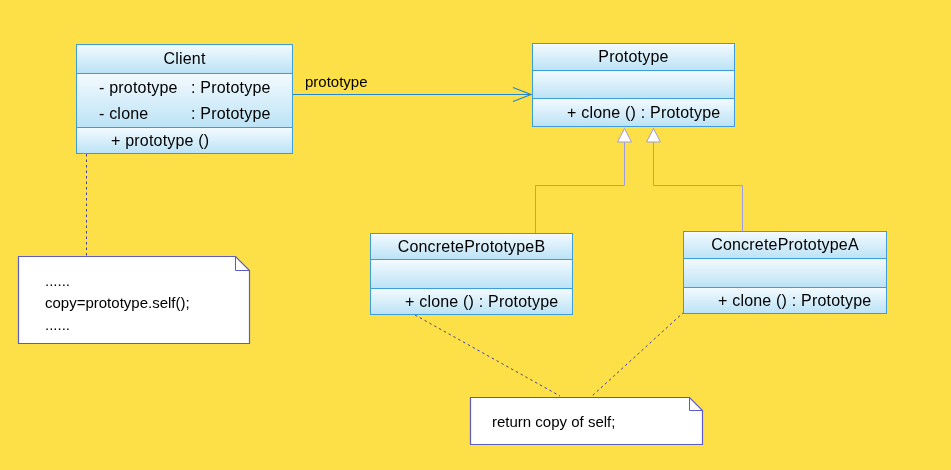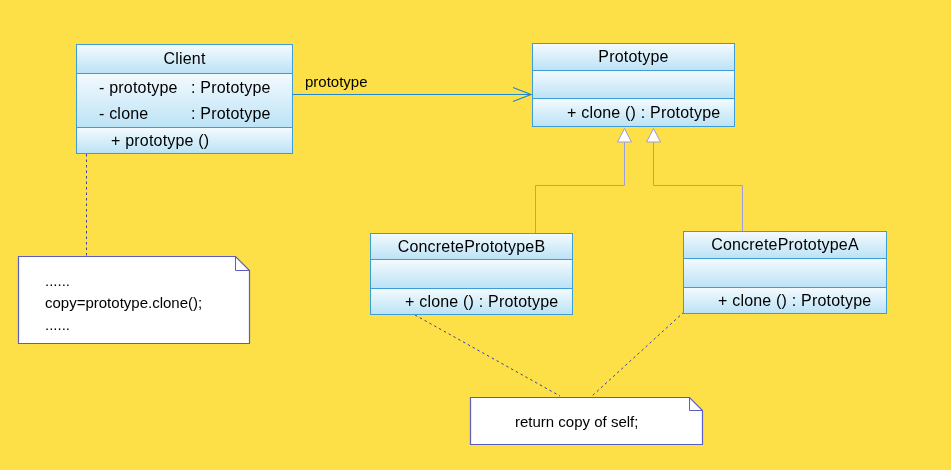--- a/index.html
+++ b/index.html
@@ -35,21 +35,21 @@
   .cls-attrs,.cls-ops{border-top:1px solid var(--class-border);}
   .member-row{
     display:flex;align-items:center;padding-left:22px;white-space:nowrap;
   }
   .member-name{display:inline-block;width:92px;}
   .op-single{display:flex;align-items:center;padding-left:6px;white-space:nowrap;height:100%;margin-left:28px;}
   .note-text{
     position:absolute;z-index:3;font-size:15px;line-height:22px;color:var(--text);
   }
   .note-text-center{
-    position:absolute;z-index:3;font-size:15px;display:flex;align-items:center;color:var(--text);margin-left:23px;
+    position:absolute;z-index:3;font-size:15px;display:flex;align-items:center;color:var(--text);
   }
   .edge-label{
     position:absolute;z-index:3;font-size:15px;color:var(--text);white-space:nowrap;
   }
 </style>
 </head>
 <body>
 
 <div class="canvas">
 
@@ -113,21 +113,21 @@
     <div class="compartment cls-attrs" style="height:29px"></div>
     <div class="compartment cls-ops" style="height:26px">
       <div class="op-single">+ clone () : Prototype</div>
     </div>
   </div>
 
   <div class="edge-label" style="left:305px;top:73px">prototype</div>
 
   <div class="note-text" style="left:45px;top:270px">
     <div>......</div>
-    <div>copy=prototype.clone();</div>
+    <div>copy=prototype.self();</div>
     <div>......</div>
   </div>
 
   <div class="note-text-center" style="left:492px;top:397px;height:48px">
     <div>return copy of self;</div>
   </div>
 
 </div>
 
 </body></html>

